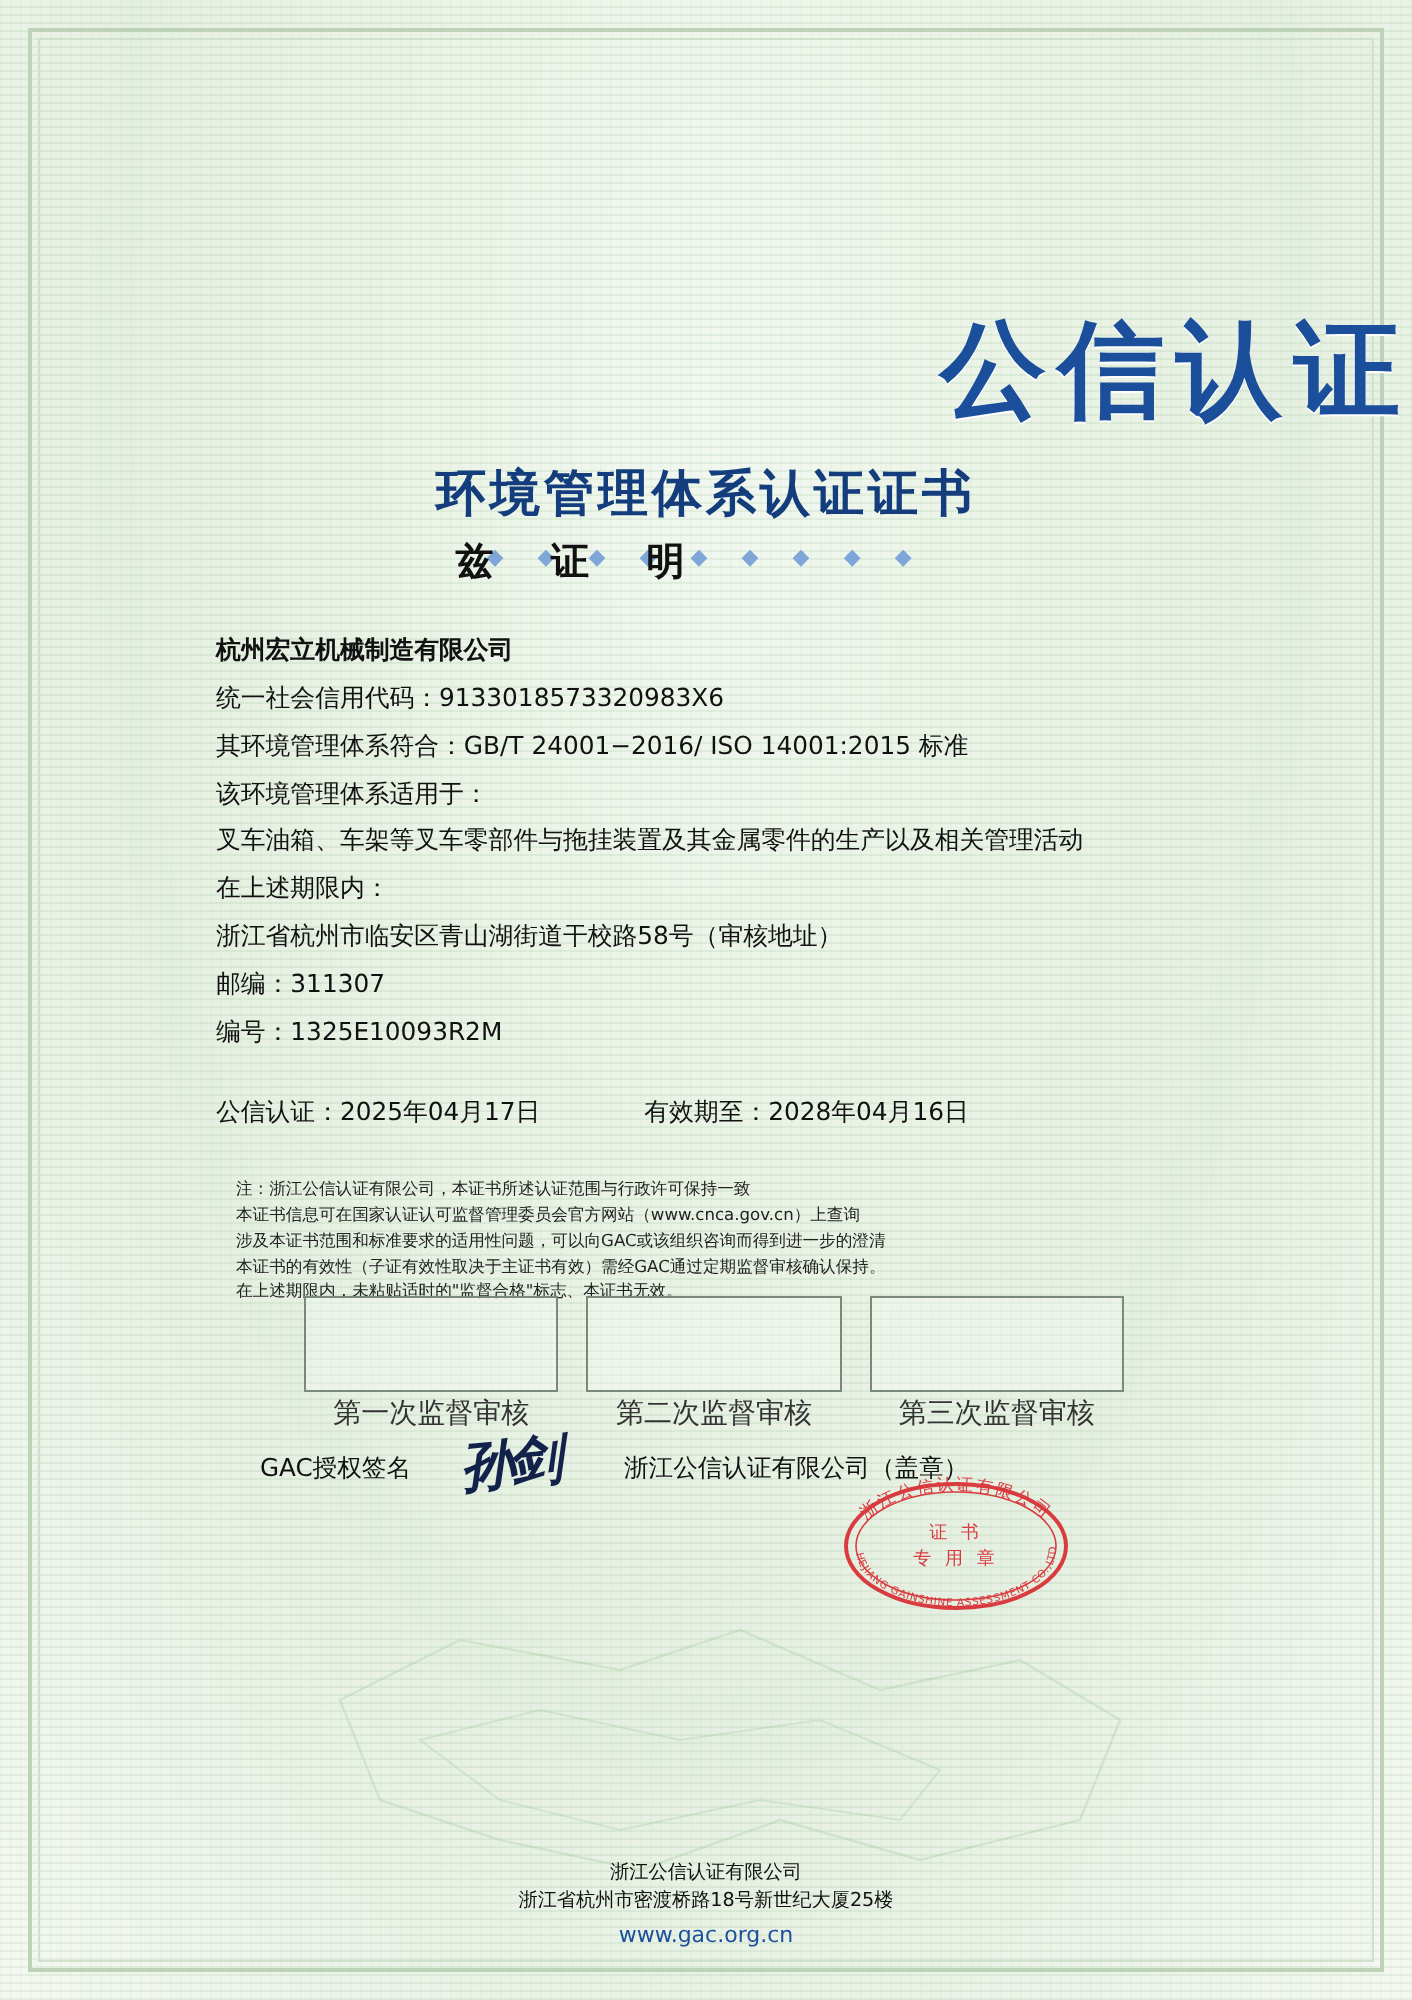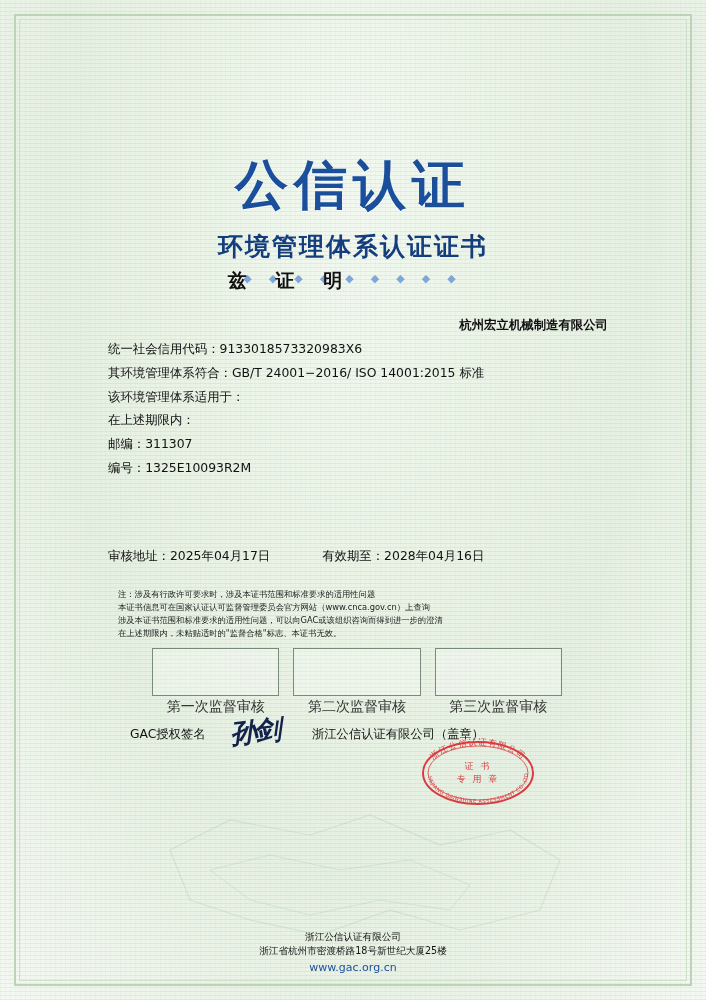--- a/index.html
+++ b/index.html
@@ -45,21 +45,21 @@
     z-index:1;
   }
   
   .map-wm{
     position:absolute;left:110px;top:790px;width:490px;height:180px;
     opacity:.30;z-index:1;
   }
   .content{position:relative;z-index:3;}
 
   .title-cn{
-    position:absolute;top:150px;left:0;width:706px;text-align:center;
+    position:absolute;top:150px;left:0;width:706px;text-align:right;
     font-family:"DejaVu Sans","Liberation Sans",sans-serif;
     font-size:53px;font-weight:bold;color:#1b4f9c;letter-spacing:6px;
     text-shadow:0 1px 0 #fff;
   }
   .subtitle-cn{
     position:absolute;top:230px;left:0;width:706px;text-align:center;
     font-family:"DejaVu Sans","Liberation Sans",sans-serif;
     font-size:25px;font-weight:bold;color:#133d7d;letter-spacing:2px;
   }
   .dots{
@@ -71,21 +71,21 @@
     font-family:Liberation Serif, serif;
     font-size:19px;font-weight:bold;color:#111;letter-spacing:12px;
   }
 
   .body-block{
     position:absolute;left:108px;top:318px;width:500px;
     font-family:"DejaVu Sans","Liberation Sans",sans-serif;
     font-size:12.4px;color:#111;
   }
   .line{margin-bottom:9.6px;line-height:1.15;white-space:nowrap;}
-  .line.bold{font-weight:bold;text-align:right;}
+  .line.bold{font-weight:bold;}
   .dates{
     position:absolute;left:108px;top:548px;width:520px;
     font-family:"DejaVu Sans","Liberation Sans",sans-serif;
     font-size:12.4px;color:#111;
   }
   .dates span.d2{margin-left:48px;}
 
   .notes{
     position:absolute;left:118px;top:588px;width:470px;
     font-family:"DejaVu Sans","Liberation Sans",sans-serif;
@@ -160,34 +160,37 @@
     <div class="title-cn">公信认证</div>
     <div class="subtitle-cn">环境管理体系认证证书</div>
     <div class="dots">◆ ◆ ◆ ◆ ◆ ◆ ◆ ◆ ◆</div>
     <div class="zhengming">兹 证 明</div>
 
     <div class="body-block">
       <div class="line bold">杭州宏立机械制造有限公司</div>
       <div class="line">统一社会信用代码：9133018573320983X6</div>
       <div class="line">其环境管理体系符合：GB/T 24001−2016/ ISO 14001:2015 标准</div>
       <div class="line">该环境管理体系适用于：</div>
+      <div class="line">叉车油箱、车架等叉车零部件与拖挂装置及其金属零件的生产以及相关管理活动</div>
       <div class="line">在上述期限内：</div>
+      <div class="line">浙江省杭州市临安区青山湖街道干校路58号（审核地址）</div>
       <div class="line">邮编：311307</div>
       <div class="line">编号：1325E10093R2M</div>
     </div>
 
     <div class="dates">
-      <span>审核地址：2025年04月17日</span>
+      <span>公信认证：2025年04月17日</span>
       <span class="d2">有效期至：2028年04月16日</span>
     </div>
 
     <div class="notes">
-      <div>注：涉及有行政许可要求时，涉及本证书范围和标准要求的适用性问题</div>
+      <div>注：浙江公信认证有限公司，本证书所述认证范围与行政许可保持一致</div>
       <div>本证书信息可在国家认证认可监督管理委员会官方网站（www.cnca.gov.cn）上查询</div>
       <div>涉及本证书范围和标准要求的适用性问题，可以向GAC或该组织咨询而得到进一步的澄清</div>
+      <div>本证书的有效性（子证有效性取决于主证书有效）需经GAC通过定期监督审核确认保持。</div>
       <div>在上述期限内，未粘贴适时的"监督合格"标志、本证书无效。</div>
     </div>
 
     <div class="audit-boxes">
       <div class="bx"></div>
       <div class="bx"></div>
       <div class="bx"></div>
     </div>
     <div class="audit-labels">
       <span>第一次监督审核</span>

